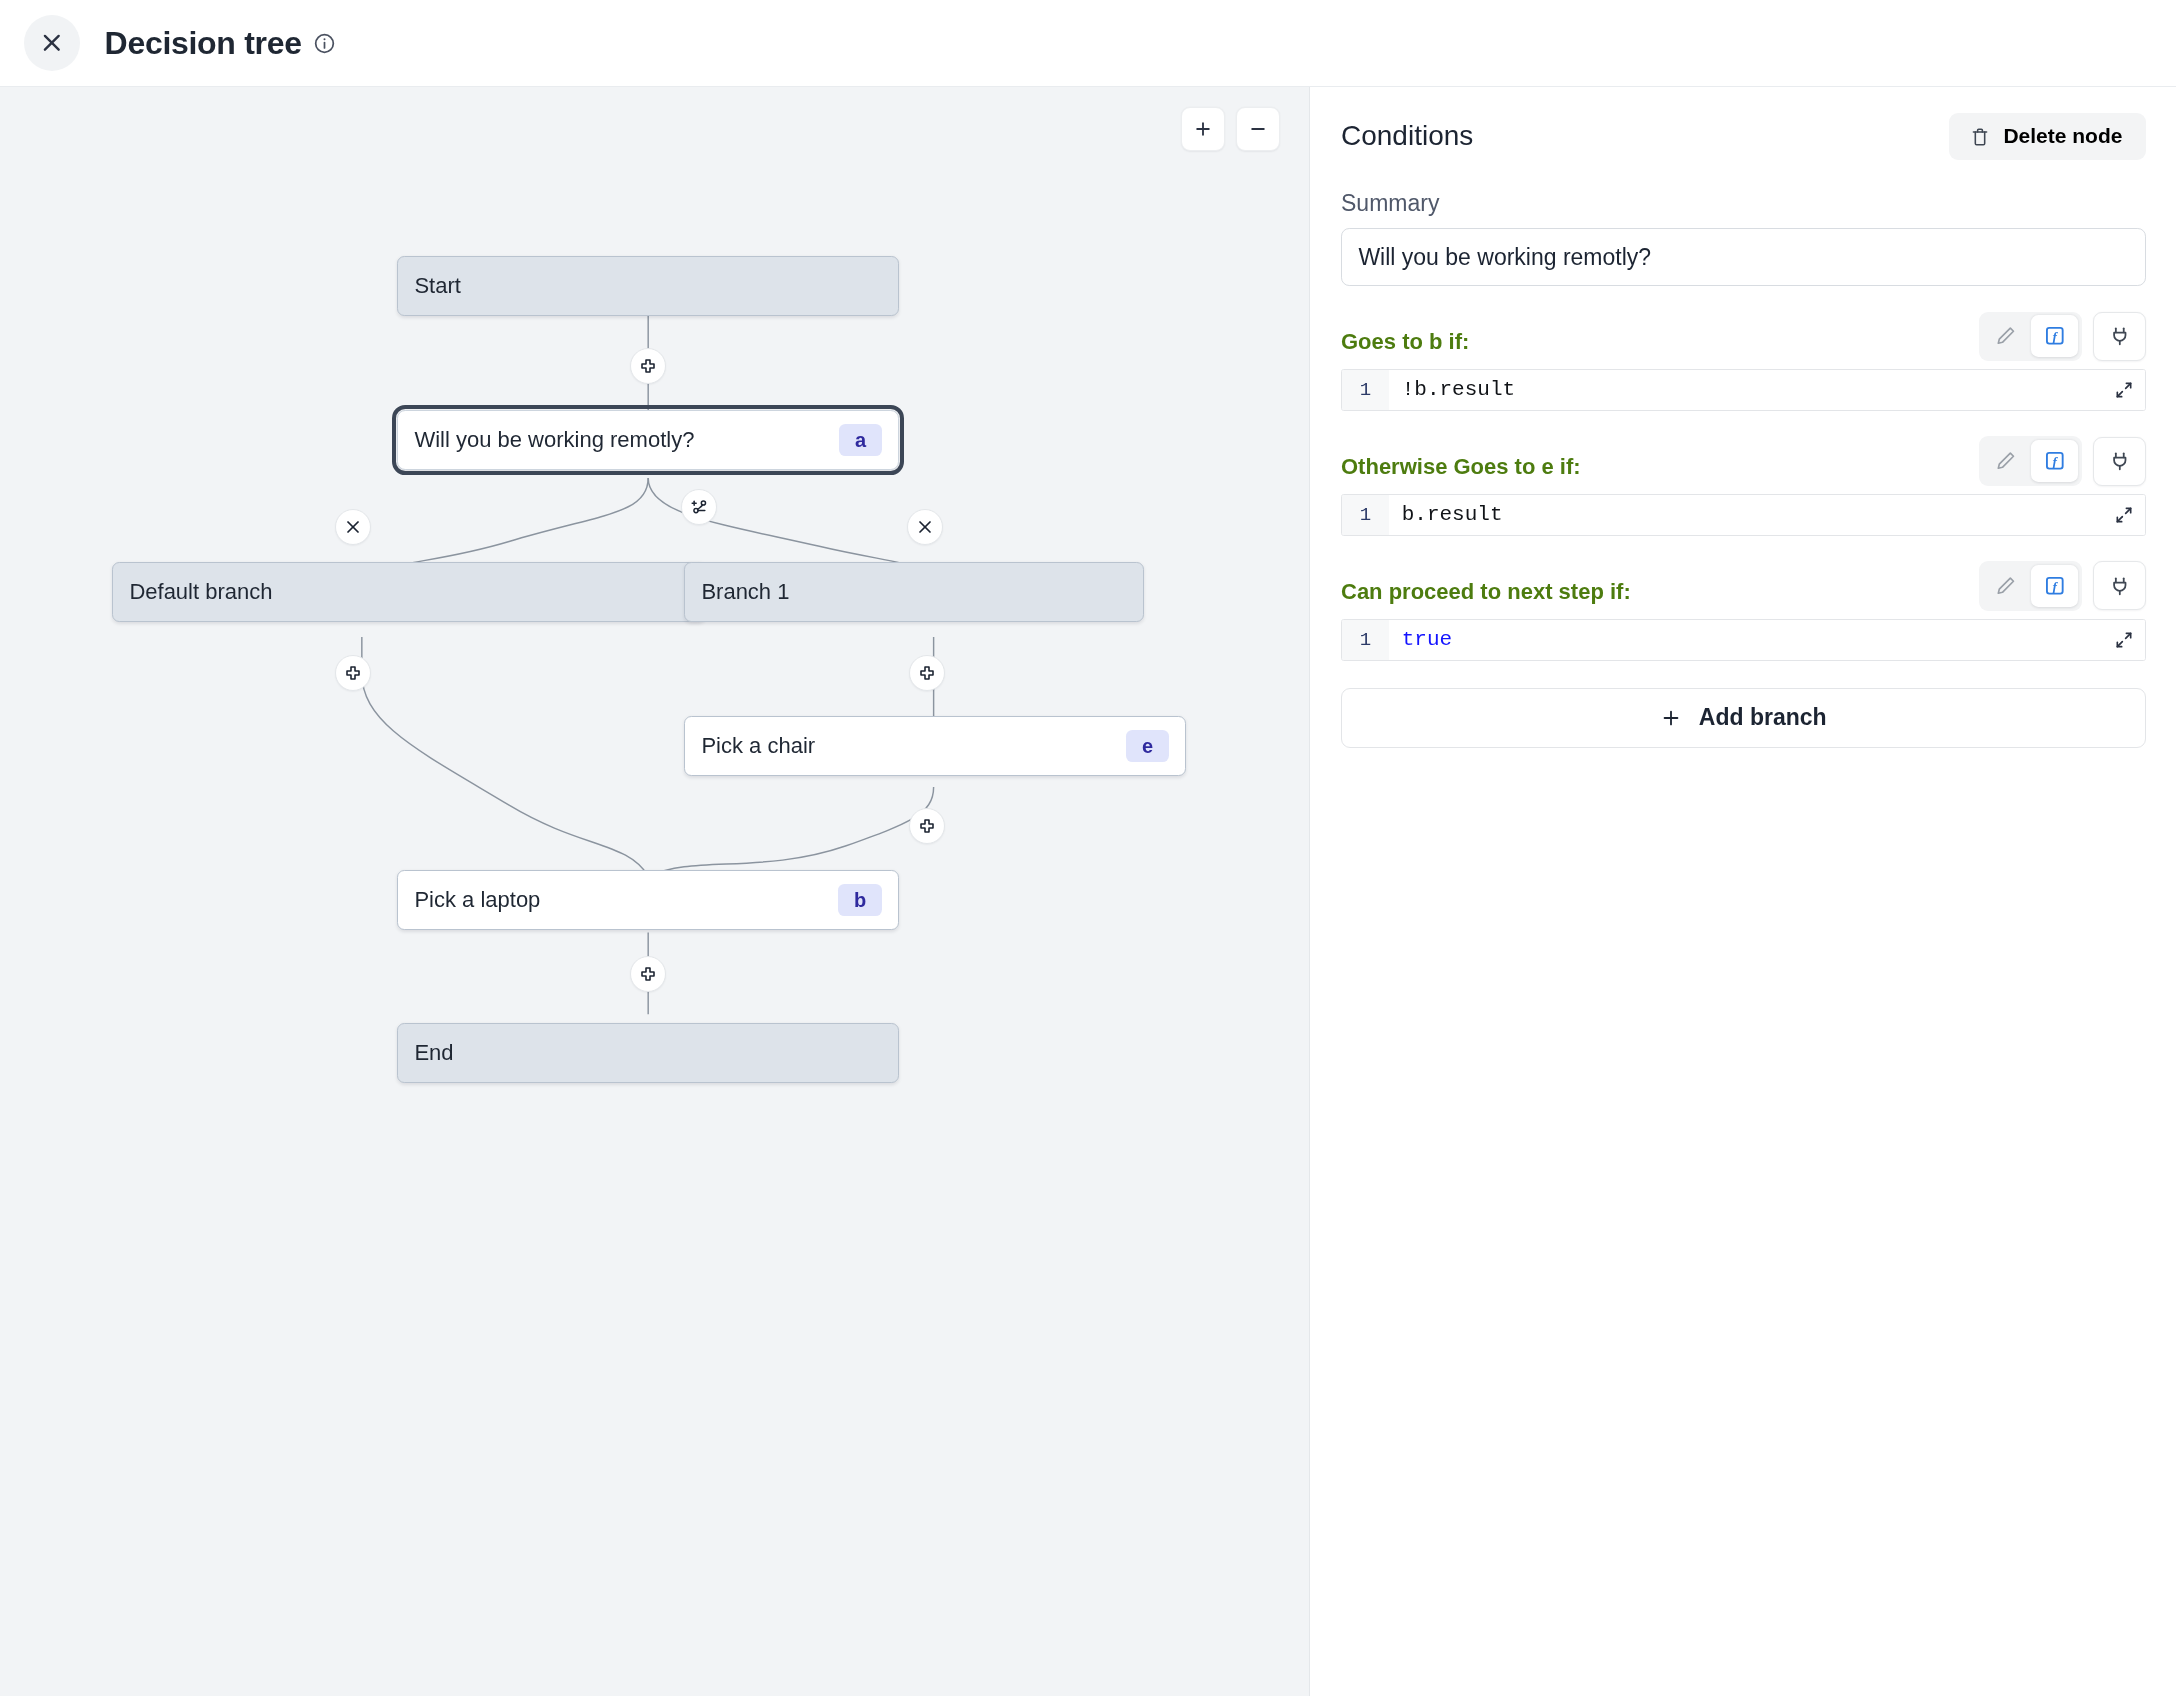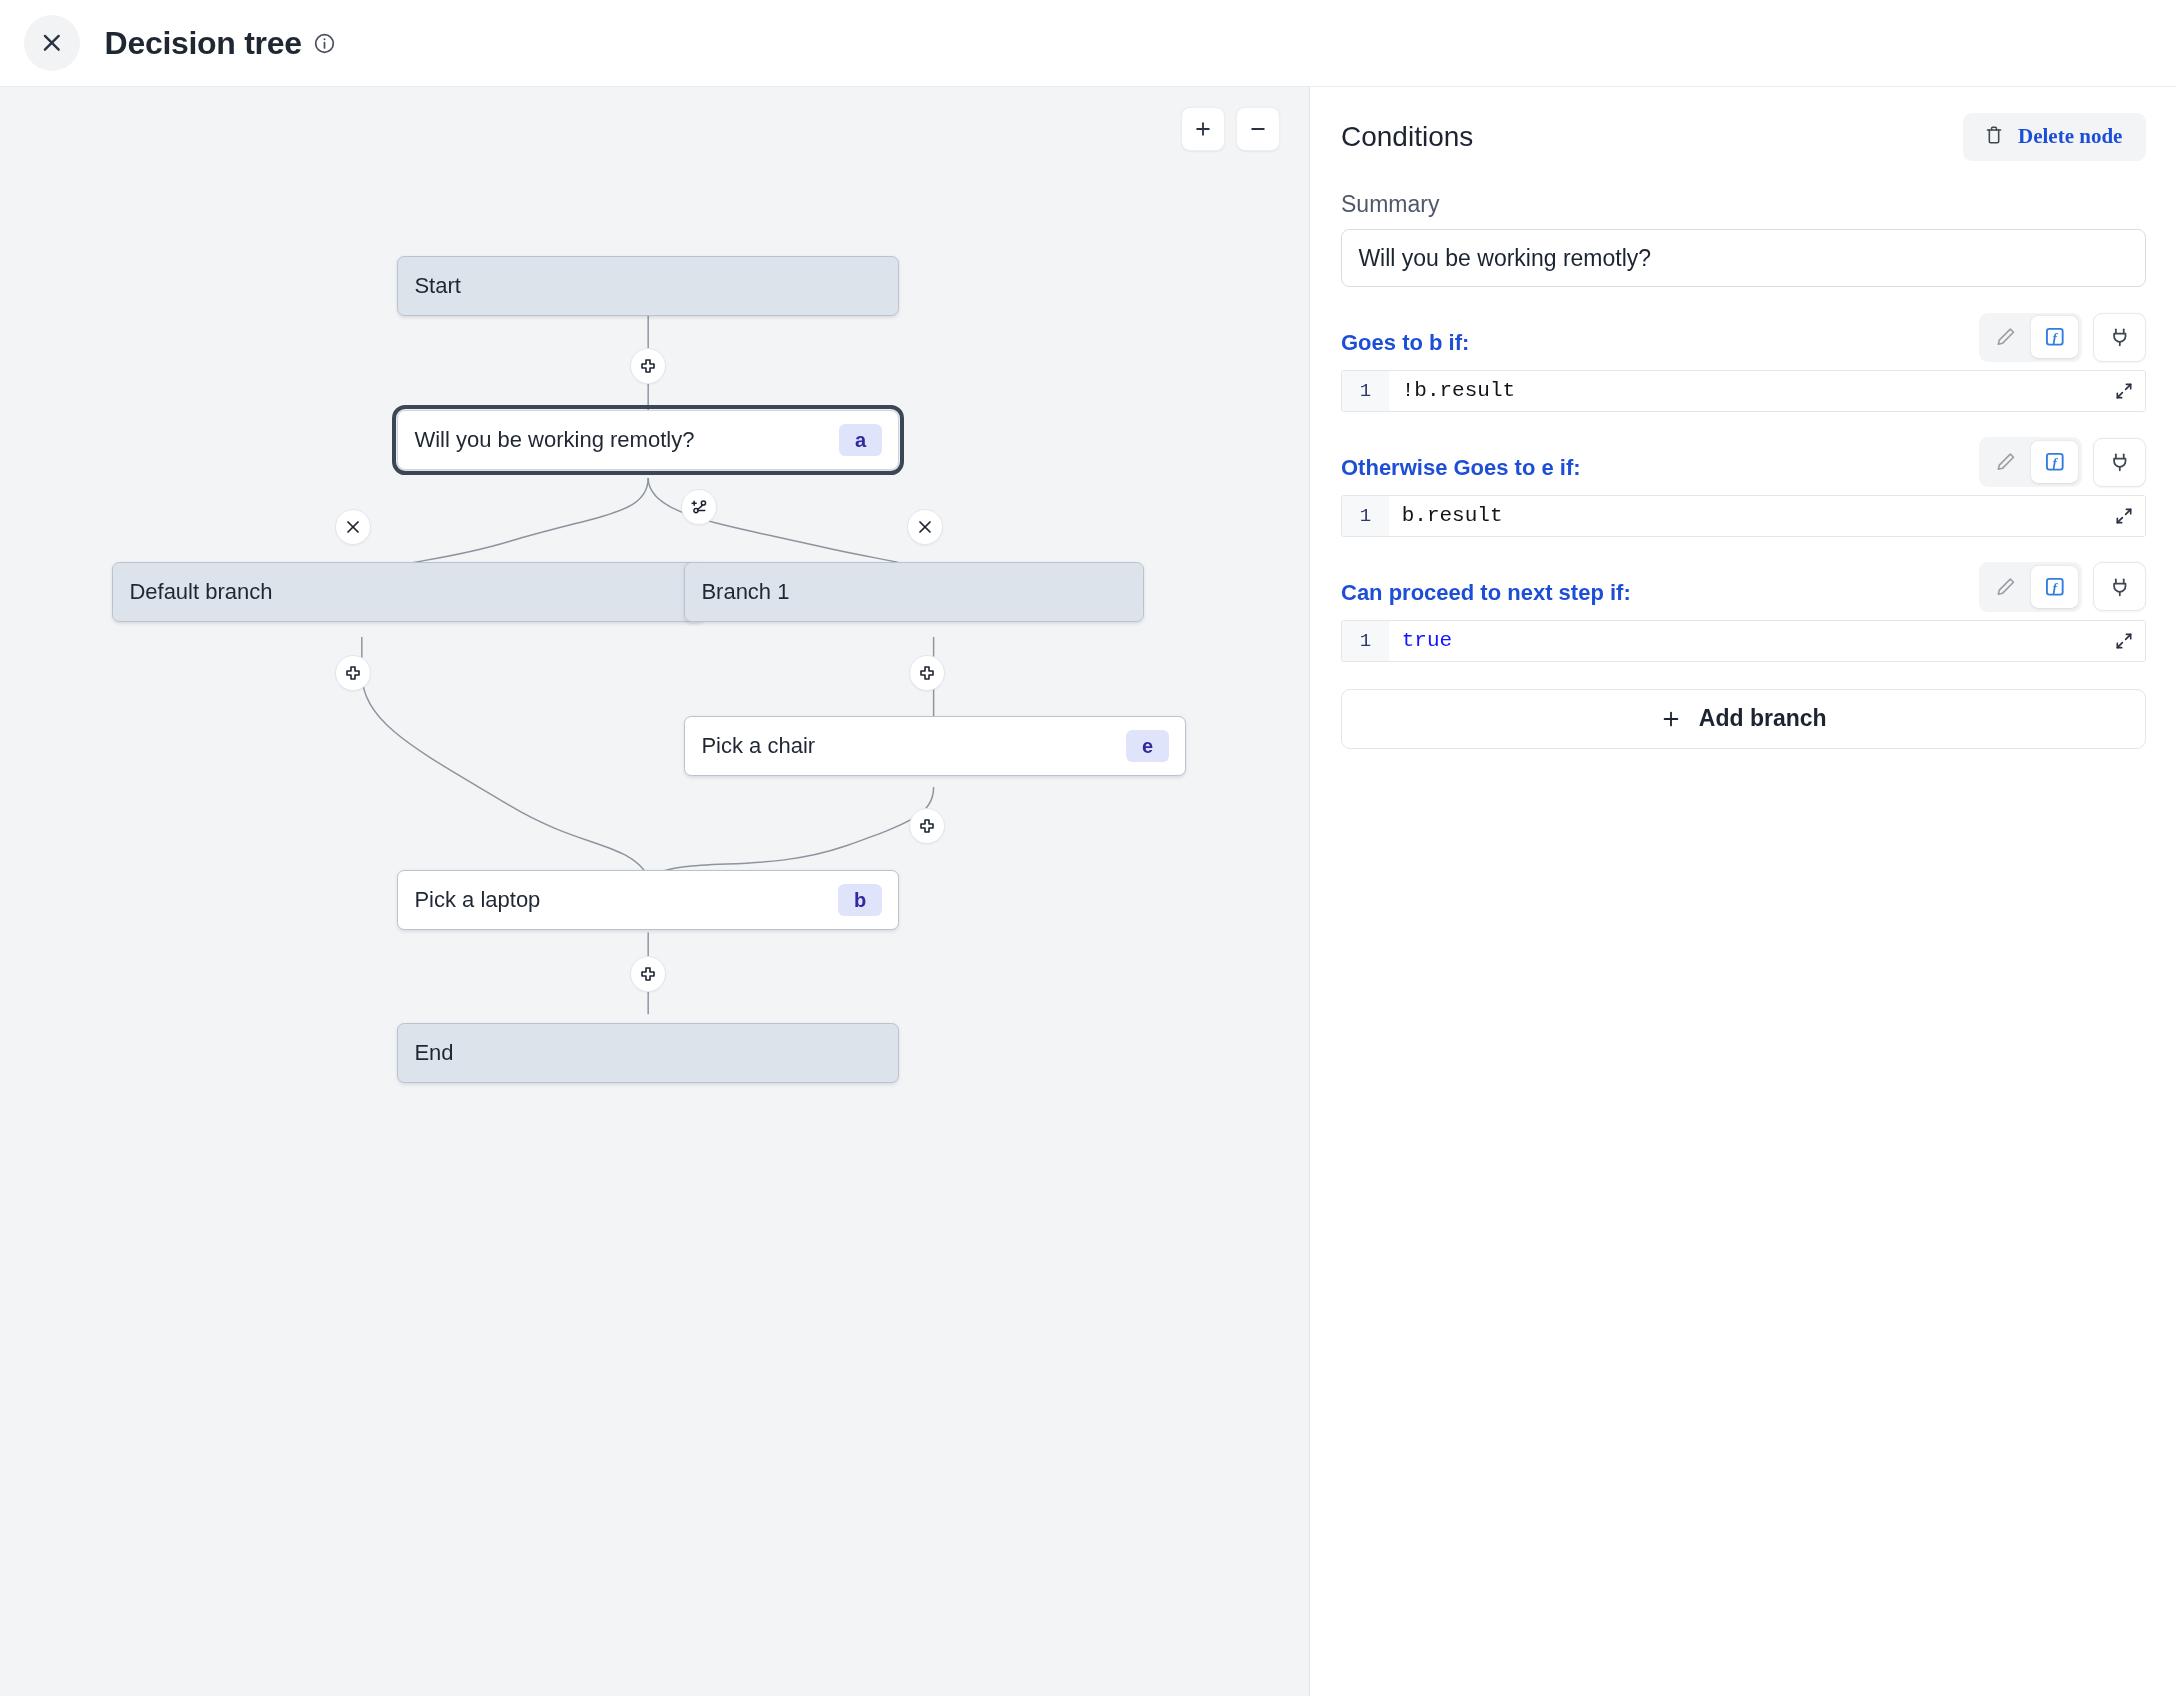--- a/index.html
+++ b/index.html
@@ -124,30 +124,30 @@
     flex: 1;
     background: #ffffff;
     padding: 25.5px 31px 0 31px;
   }
   .panel-head {
     display: flex; align-items: center; justify-content: space-between;
     margin-bottom: 30px;
   }
   .panel-title { font-size: 28px; font-weight: normal; color: #1c2432; }
   .delete-btn {
-    display: flex; align-items: flex-start; gap: 12.7px;
+    display: flex; align-items: flex-end; gap: 12.7px;
     background: #f3f4f5;
     border: none;
     border-radius: 9px;
     padding: 11.8px 23.6px 11.8px 20px;
     font-size: 21px;
     font-weight: bold;
-    color: #1d4ed8;
-    cursor: pointer;
-    font-family: Liberation Serif, serif;
+    color: #000000;
+    cursor: pointer;
+    font-family: Liberation Sans, sans-serif;
   }
   .delete-btn svg { width: 22px; height: 22px; }
 
   .field-label {
     font-size: 23px;
     color: #50586a;
     margin-bottom: 11px;
   }
   .summary-input {
     width: 100%;
@@ -163,21 +163,21 @@
   }
 
   .cond-block { margin-top: 25.5px; position: relative; }
   .cond-row {
     display: flex; align-items: flex-end; justify-content: space-between;
     margin-bottom: 8.2px;
   }
   .cond-label {
     font-size: 22px;
     font-weight: bold;
-    color: #1d4ed8;
+    color: #4d7c0f;
     padding-bottom: 5.5px;
   }
   .tool-group { display: flex; align-items: center; gap: 11px; }
   .seg {
     display: flex;
     background: #f3f4f5;
     border-radius: 9px;
     padding: 3.6px;
     gap: 1.8px;
   }

